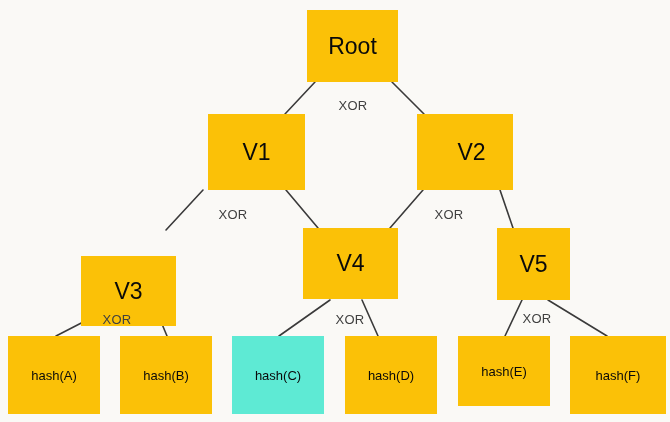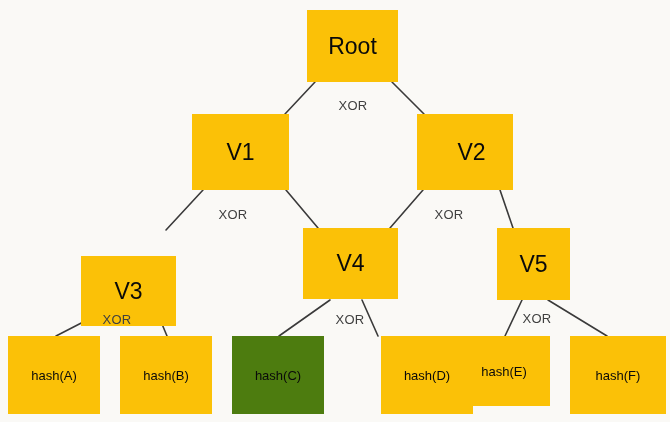--- a/index.html
+++ b/index.html
@@ -89,45 +89,45 @@
       <line x1="330" y1="300" x2="279" y2="336" stroke="#3a3a3a" stroke-width="1.6" stroke-linecap="round"></line>
       <line x1="362" y1="300" x2="378" y2="336" stroke="#3a3a3a" stroke-width="1.6" stroke-linecap="round"></line>
       <line x1="522" y1="300" x2="505" y2="336" stroke="#3a3a3a" stroke-width="1.6" stroke-linecap="round"></line>
       <line x1="548" y1="300" x2="607" y2="336" stroke="#3a3a3a" stroke-width="1.6" stroke-linecap="round"></line>
     </svg>
 
   <div id="nodes-layer">
       <div class="node node-root" style="left: 307px; top: 10px; width: 91px; height: 72px; background: rgb(251, 193, 7); color: rgb(10, 10, 10);">
         <span class="node-label">Root</span>
       </div>
-      <div class="node node-internal" style="left: 192px; top: 114px; width: 97px; height: 76px; background: rgb(251, 193, 7); color: rgb(10, 10, 10);">
+      <div class="node node-internal" style="left: 208px; top: 114px; width: 97px; height: 76px; background: rgb(251, 193, 7); color: rgb(10, 10, 10);">
         <span class="node-label">V1</span>
       </div>
       <div class="node node-internal" style="left: 417px; top: 114px; width: 96px; height: 76px; background: rgb(251, 193, 7); color: rgb(10, 10, 10); padding-left: 13px;">
         <span class="node-label">V2</span>
       </div>
       <div class="node node-internal" style="left: 81px; top: 230px; width: 95px; height: 70px; background: rgb(251, 193, 7); color: rgb(10, 10, 10); margin-top: 26px;">
         <span class="node-label">V3</span>
       </div>
       <div class="node node-internal" style="left: 303px; top: 228px; width: 95px; height: 71px; background: rgb(251, 193, 7); color: rgb(10, 10, 10);">
         <span class="node-label">V4</span>
       </div>
       <div class="node node-internal" style="left: 497px; top: 228px; width: 73px; height: 72px; background: rgb(251, 193, 7); color: rgb(10, 10, 10);">
         <span class="node-label">V5</span>
       </div>
       <div class="node node-leaf" style="left: 8px; top: 336px; width: 92px; height: 78px; background: rgb(251, 193, 7); color: rgb(10, 10, 10);">
         <span class="node-label">hash(A)</span>
       </div>
       <div class="node node-leaf" style="left: 120px; top: 336px; width: 92px; height: 78px; background: rgb(251, 193, 7); color: rgb(10, 10, 10);">
         <span class="node-label">hash(B)</span>
       </div>
-      <div class="node node-leaf" style="left: 232px; top: 336px; width: 92px; height: 78px; background: #4d7c0f; color: rgb(10, 10, 10);">
+      <div class="node node-leaf" style="left: 232px; top: 336px; width: 92px; height: 78px; background: #5eead4; color: rgb(10, 10, 10);">
         <span class="node-label">hash(C)</span>
       </div>
-      <div class="node node-leaf" style="left: 345px; top: 336px; width: 92px; height: 78px; background: rgb(251, 193, 7); color: rgb(10, 10, 10); margin-left: 36px;">
+      <div class="node node-leaf" style="left: 345px; top: 336px; width: 92px; height: 78px; background: rgb(251, 193, 7); color: rgb(10, 10, 10);">
         <span class="node-label">hash(D)</span>
       </div>
       <div class="node node-leaf" style="left: 458px; top: 336px; width: 92px; height: 70px; background: rgb(251, 193, 7); color: rgb(10, 10, 10);">
         <span class="node-label">hash(E)</span>
       </div>
       <div class="node node-leaf" style="left: 570px; top: 336px; width: 96px; height: 78px; background: rgb(251, 193, 7); color: rgb(10, 10, 10);">
         <span class="node-label">hash(F)</span>
       </div>
     </div>
 

